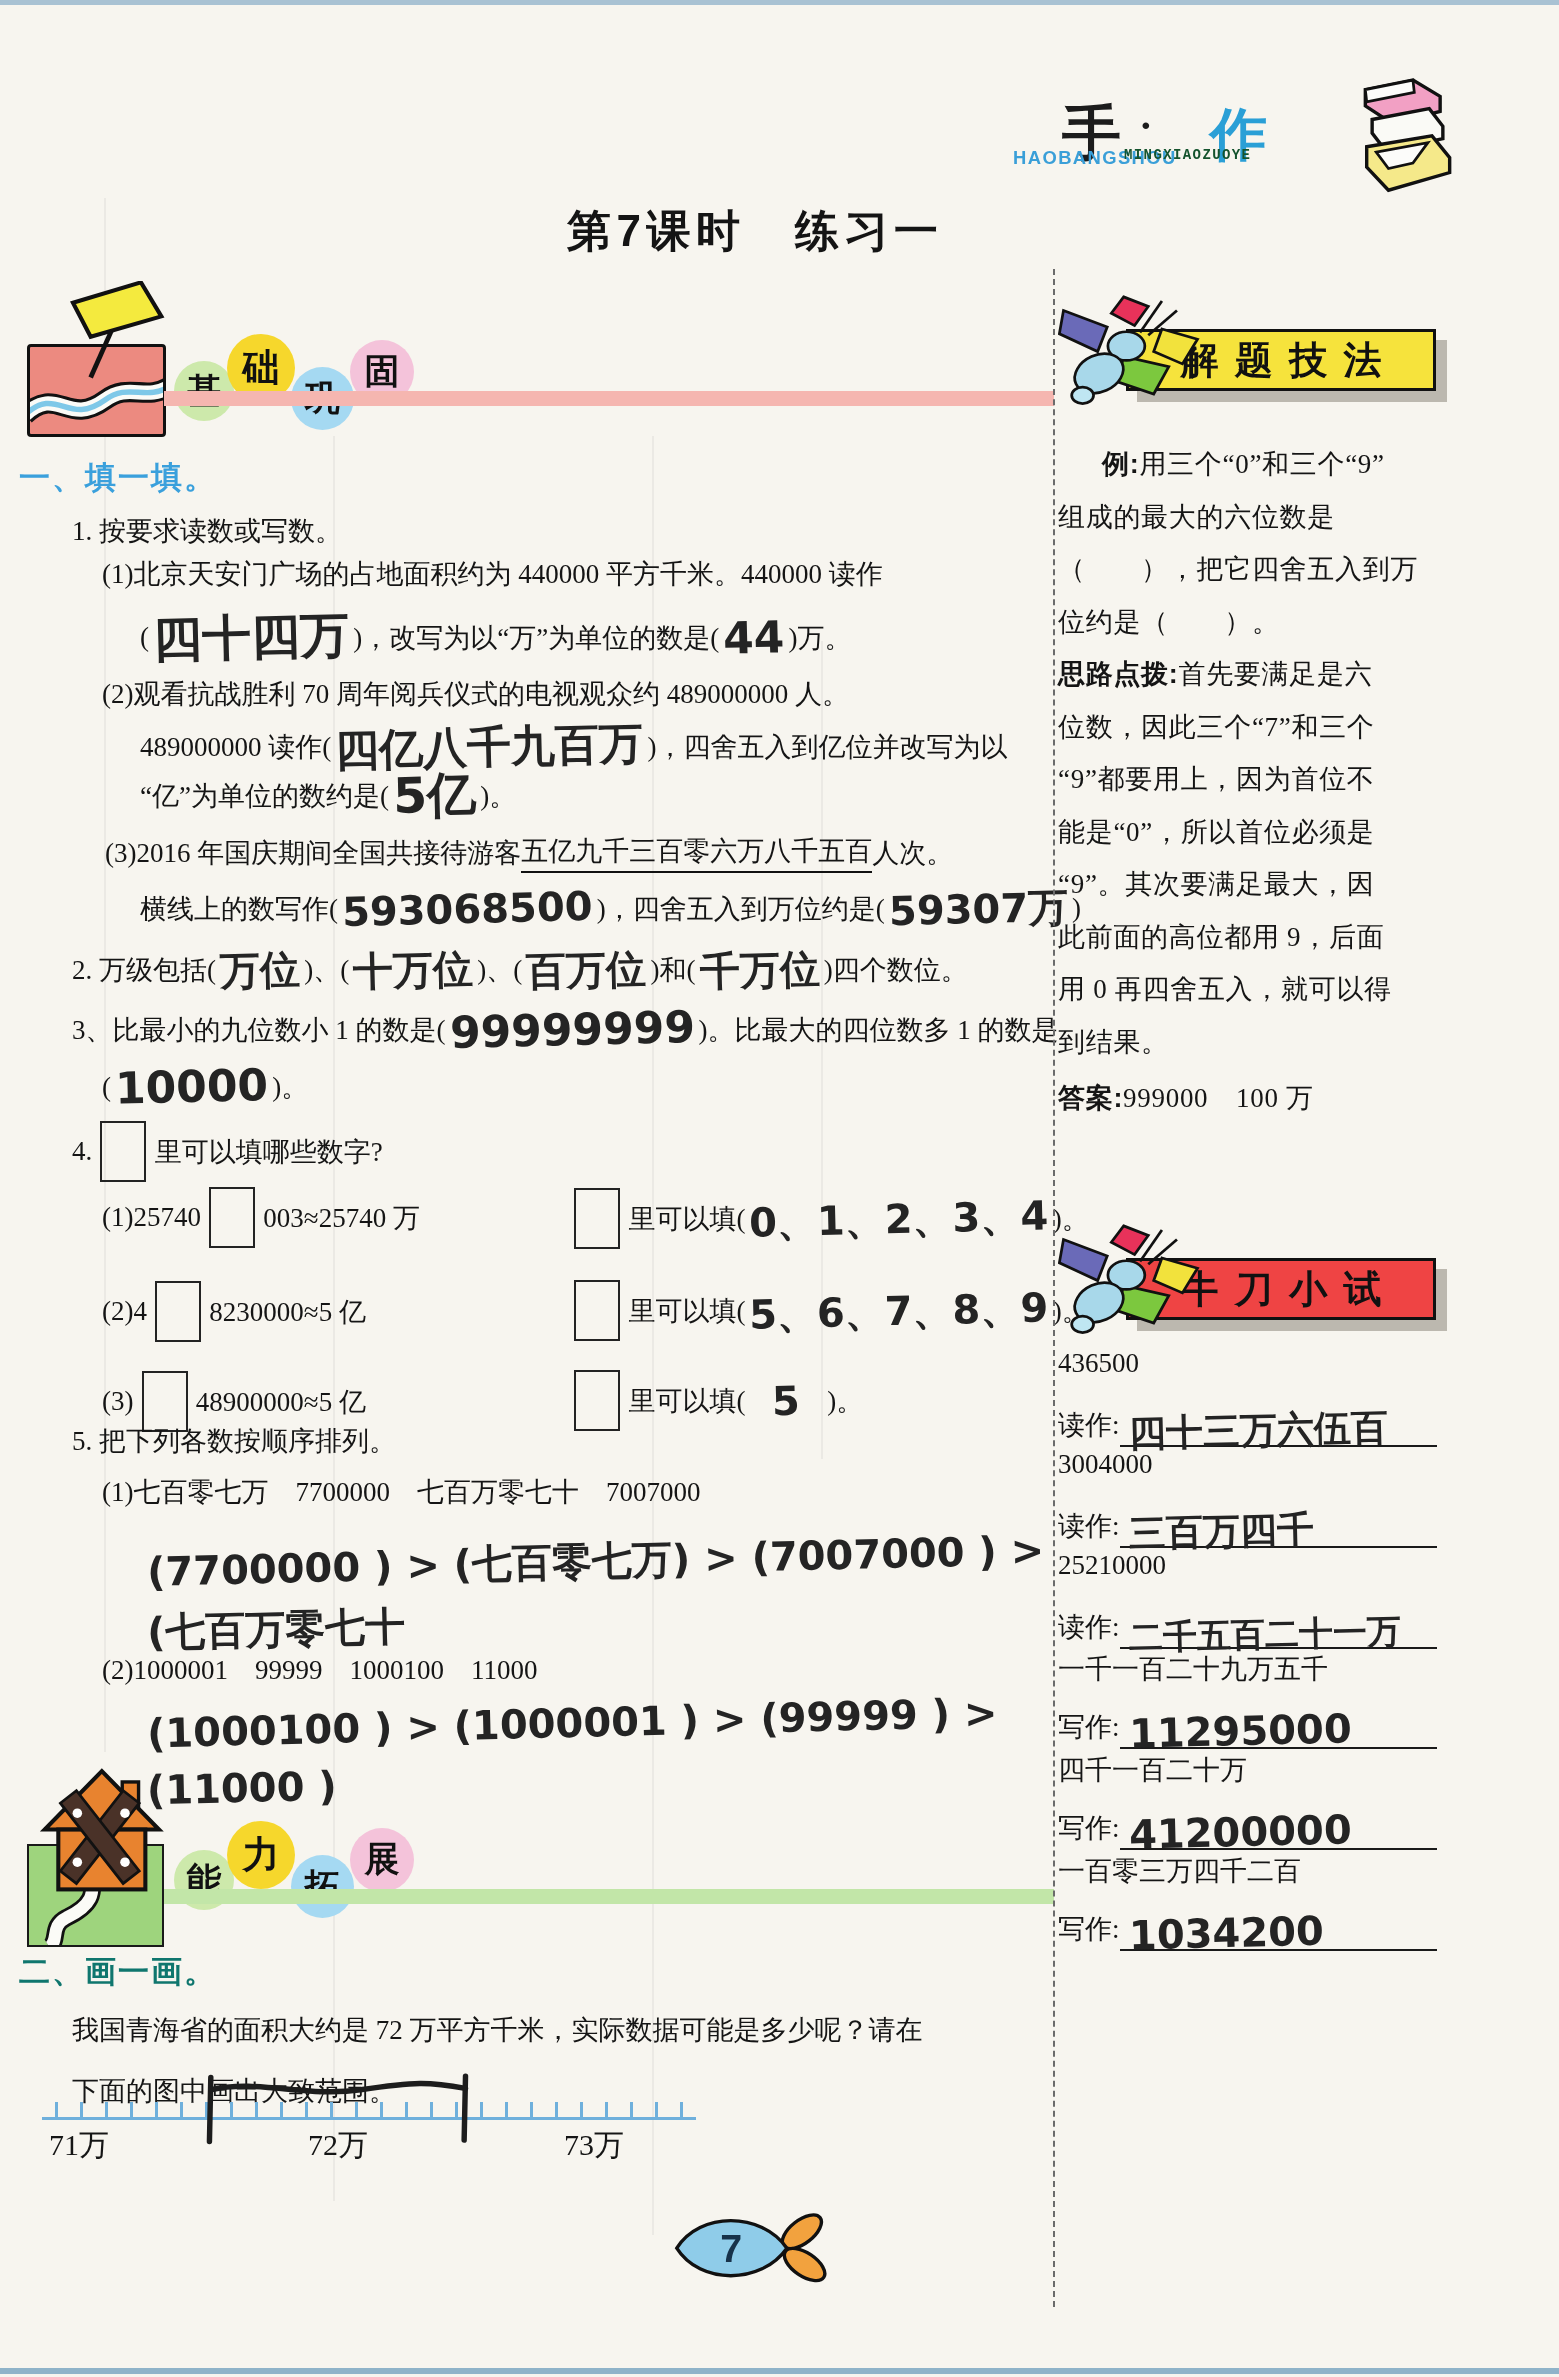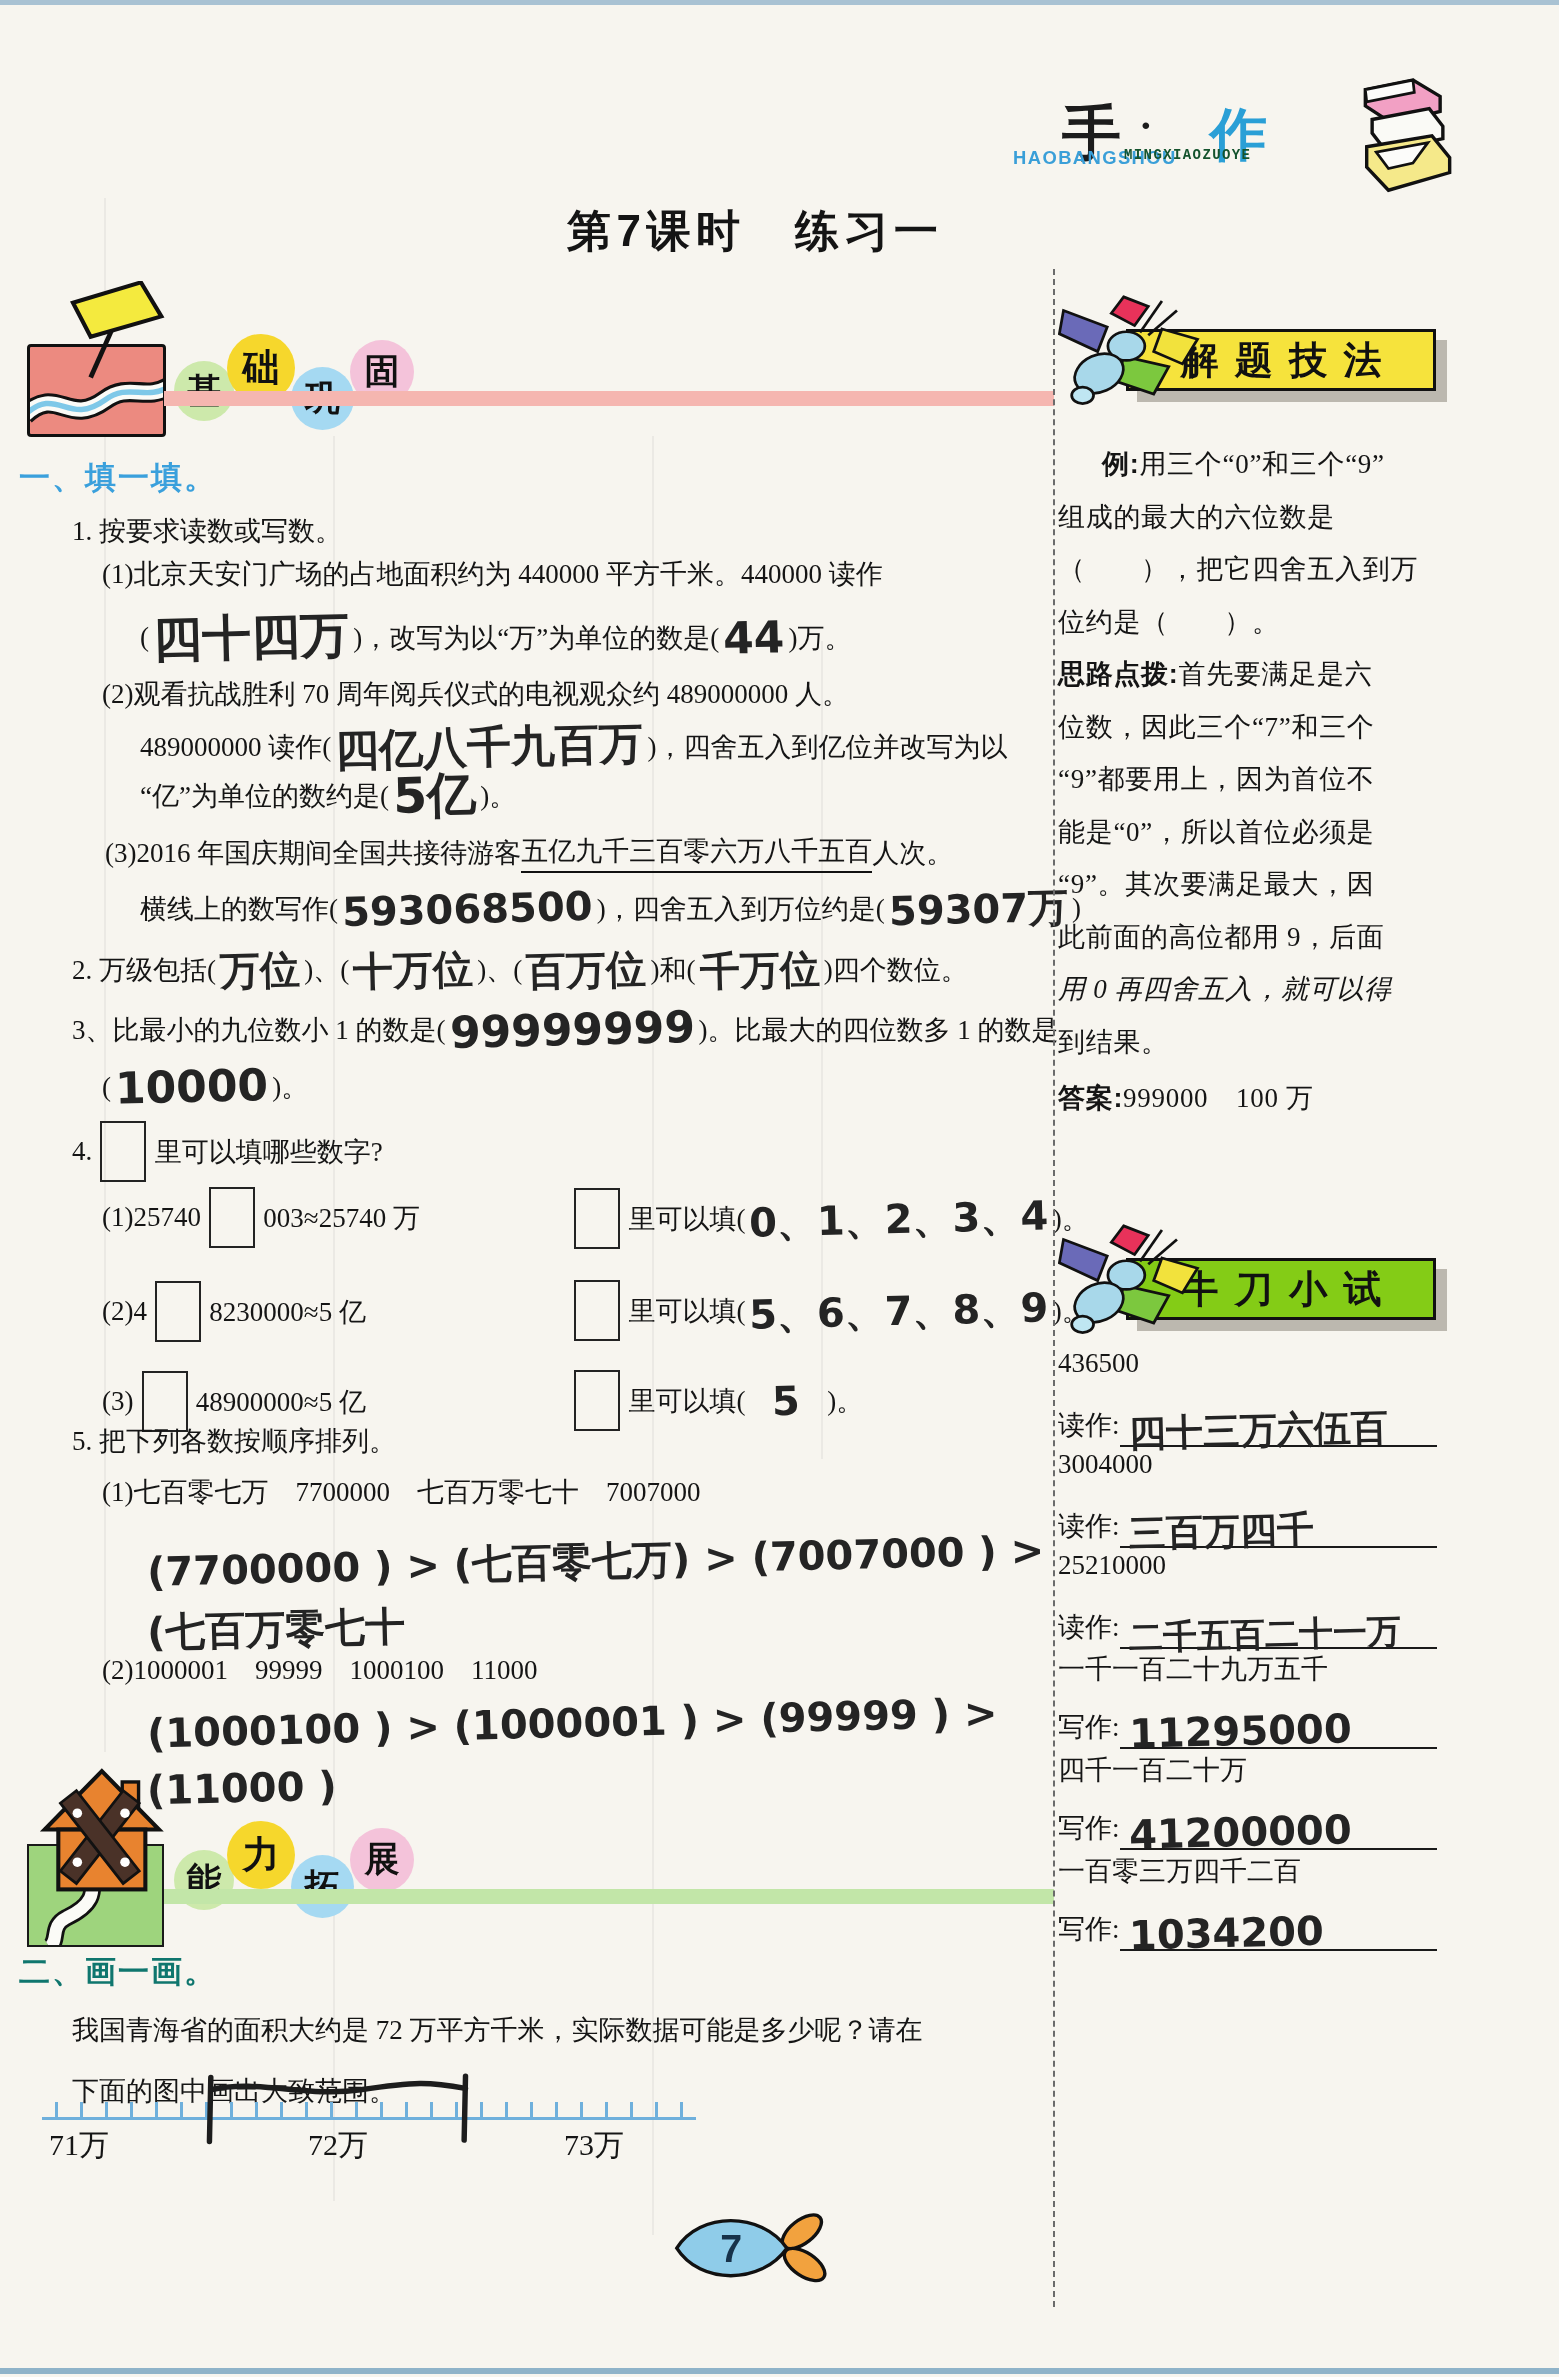--- a/index.html
+++ b/index.html
@@ -304,25 +304,25 @@
   <div class="sline" style="top:446px;margin-left:44px;"><b>例:</b><span>用三个“0”和三个“9”</span></div>
   <div class="sline" style="top:499px;"><span>组成的最大的六位数是</span></div>
   <div class="sline" style="top:551px;"><span>（　　），把它四舍五入到万</span></div>
   <div class="sline" style="top:604px;"><span>位约是（　　）。</span></div>
   <div class="sline" style="top:656px;"><b>思路点拨:</b><span>首先要满足是六</span></div>
   <div class="sline" style="top:709px;"><span>位数，因此三个“7”和三个</span></div>
   <div class="sline" style="top:761px;"><span>“9”都要用上，因为首位不</span></div>
   <div class="sline" style="top:814px;"><span>能是“0”，所以首位必须是</span></div>
   <div class="sline" style="top:866px;"><span>“9”。其次要满足最大，因</span></div>
   <div class="sline" style="top:919px;"><span>此前面的高位都用 9，后面</span></div>
-  <div class="sline" style="top:971px;font-style:italic;"><span>用 0 再四舍五入，就可以得</span></div>
+  <div class="sline" style="top:971px;"><span>用 0 再四舍五入，就可以得</span></div>
   <div class="sline" style="top:1024px;"><span>到结果。</span></div>
   <div class="sline" style="top:1080px;"><b>答案:</b><span>999000　100 万</span></div>
 
-  <div class="banner" style="left:1126px;top:1258px;width:304px;height:56px;background:#84cc16;">
+  <div class="banner" style="left:1126px;top:1258px;width:304px;height:56px;background:#ef4444;">
     <span>牛刀小试</span>
   </div>
   <svg class="abs" style="left:1058px;top:1219px;" width="147" height="130" viewBox="0 0 215 190">
     <g stroke="#111" stroke-width="4" fill="none">
         <path d="M120,62 L152,16"></path>
         <path d="M132,66 L174,30"></path>
       </g>
     <polygon points="96,10 132,24 112,52 78,34" fill="#e8325a" stroke="#111" stroke-width="4"></polygon>
     <polygon points="8,30 72,54 58,90 2,64" fill="#6a6ab8" stroke="#111" stroke-width="4"></polygon>
     <polygon points="152,57 204,72 182,108 140,90" fill="#f2e23c" stroke="#111" stroke-width="4"></polygon>

